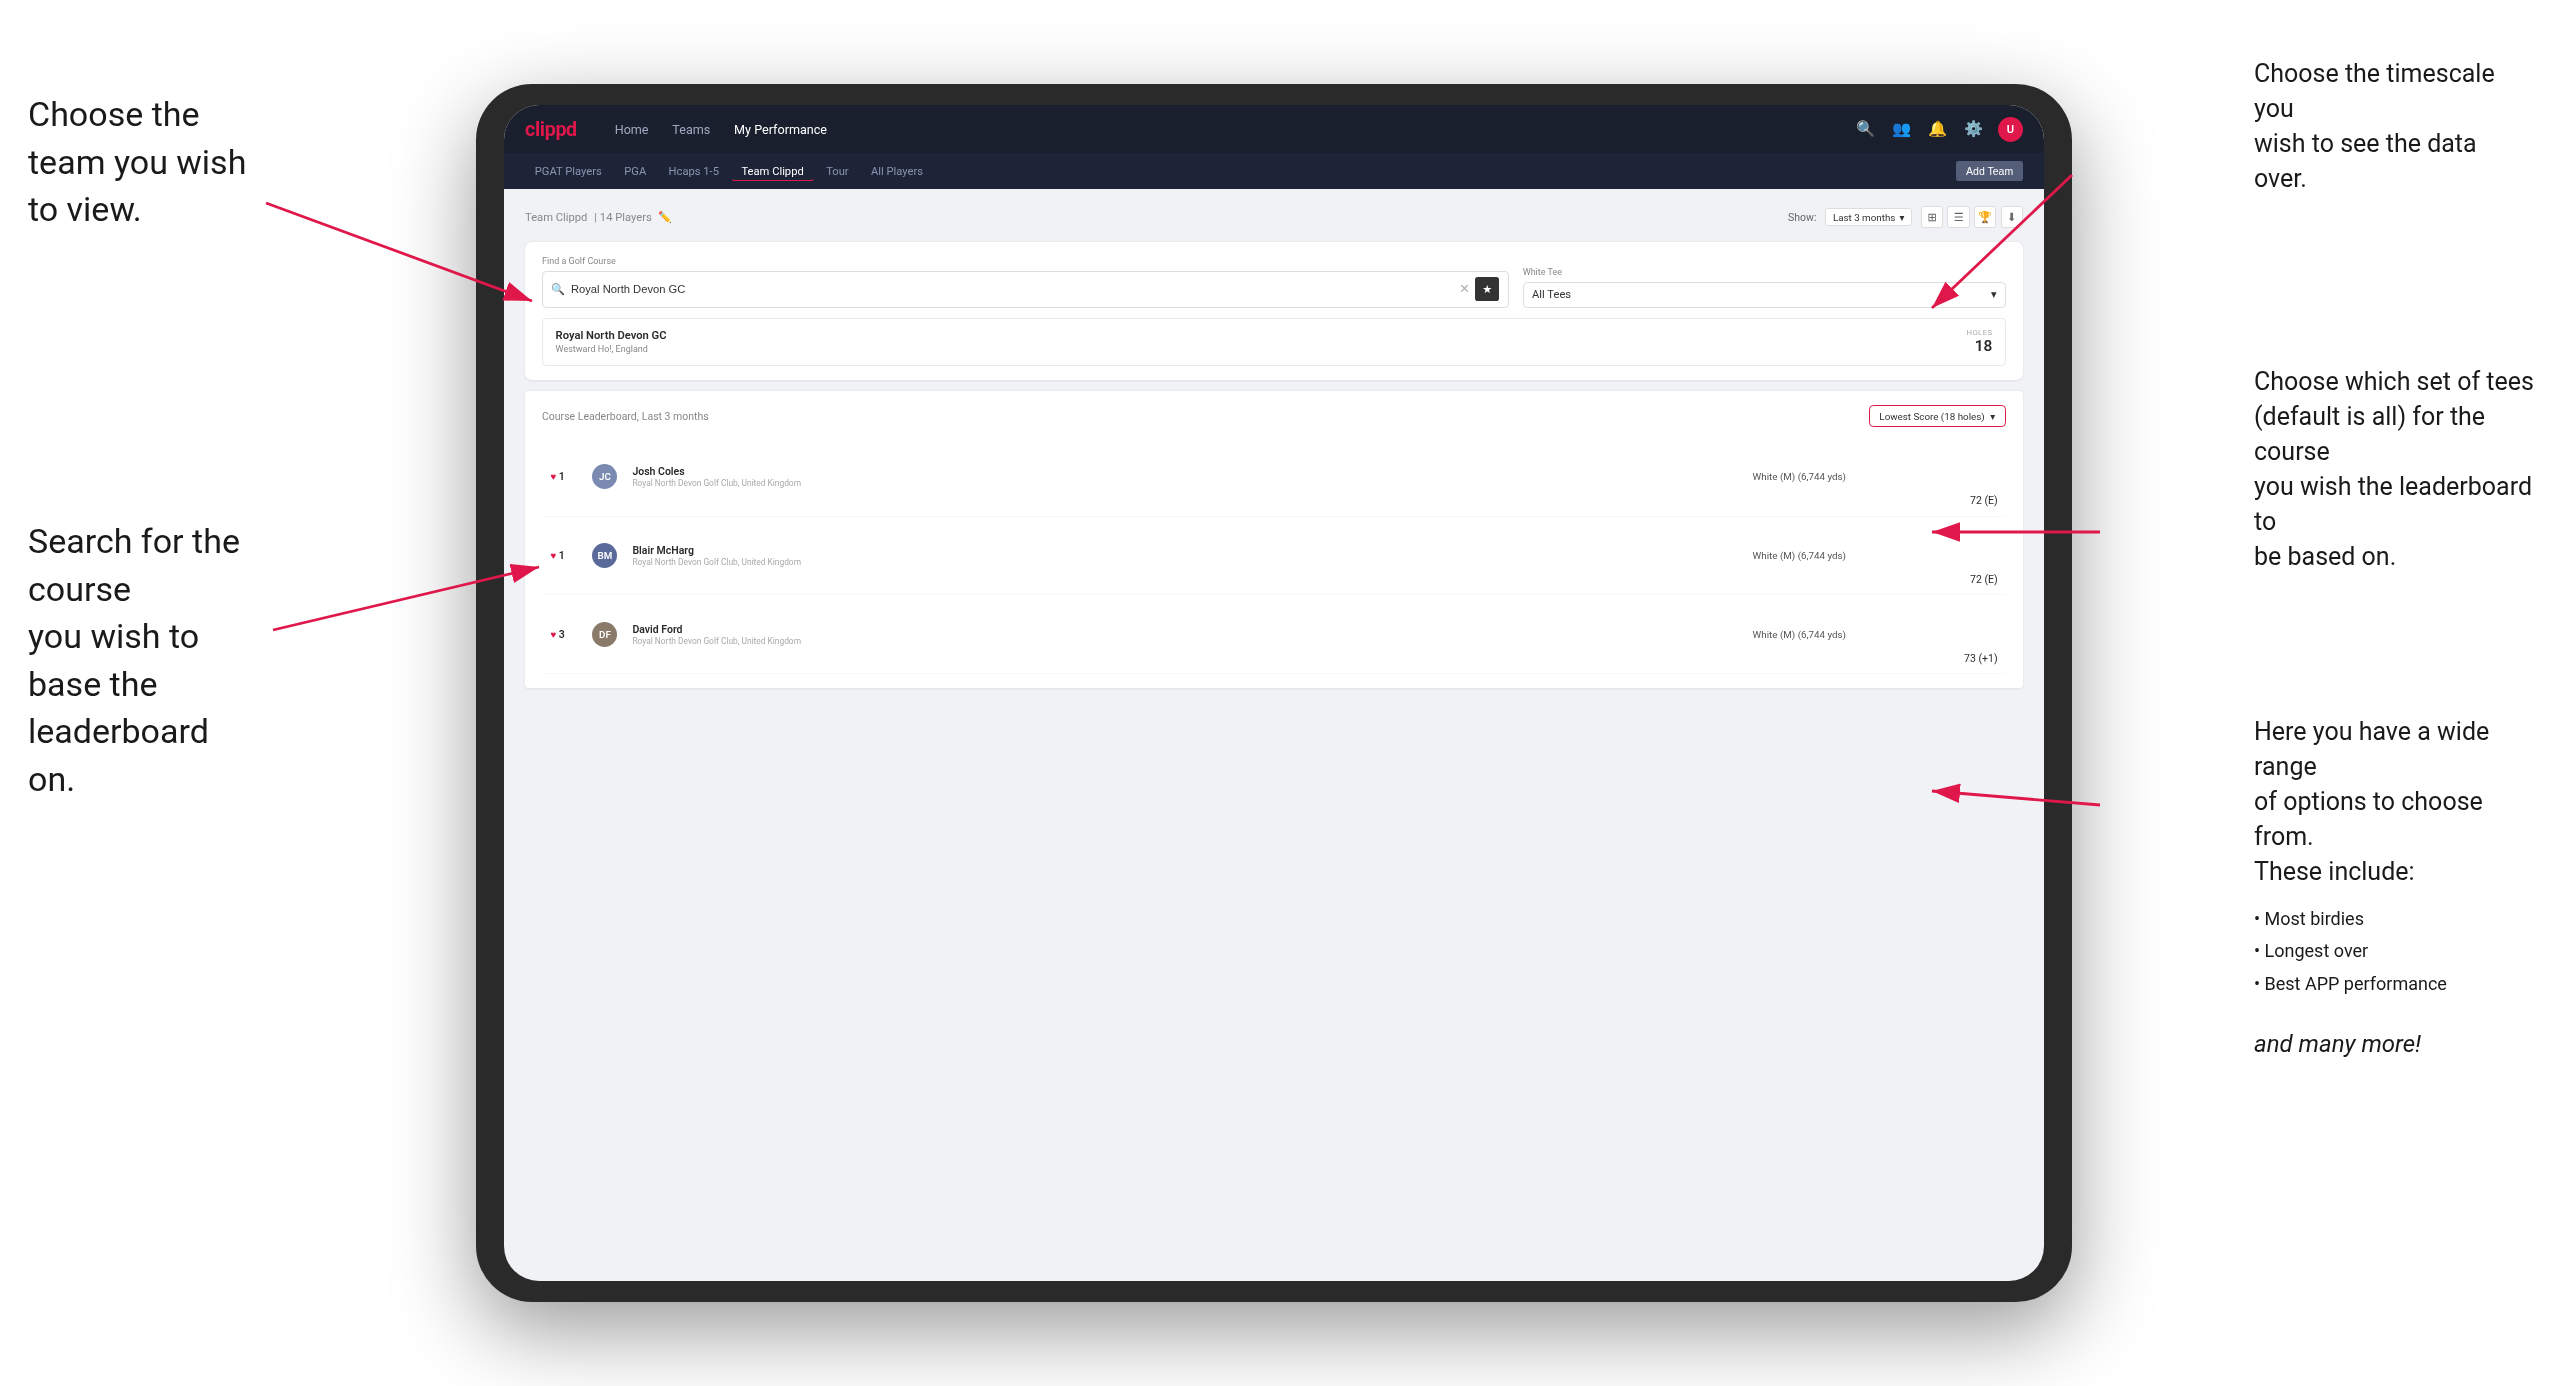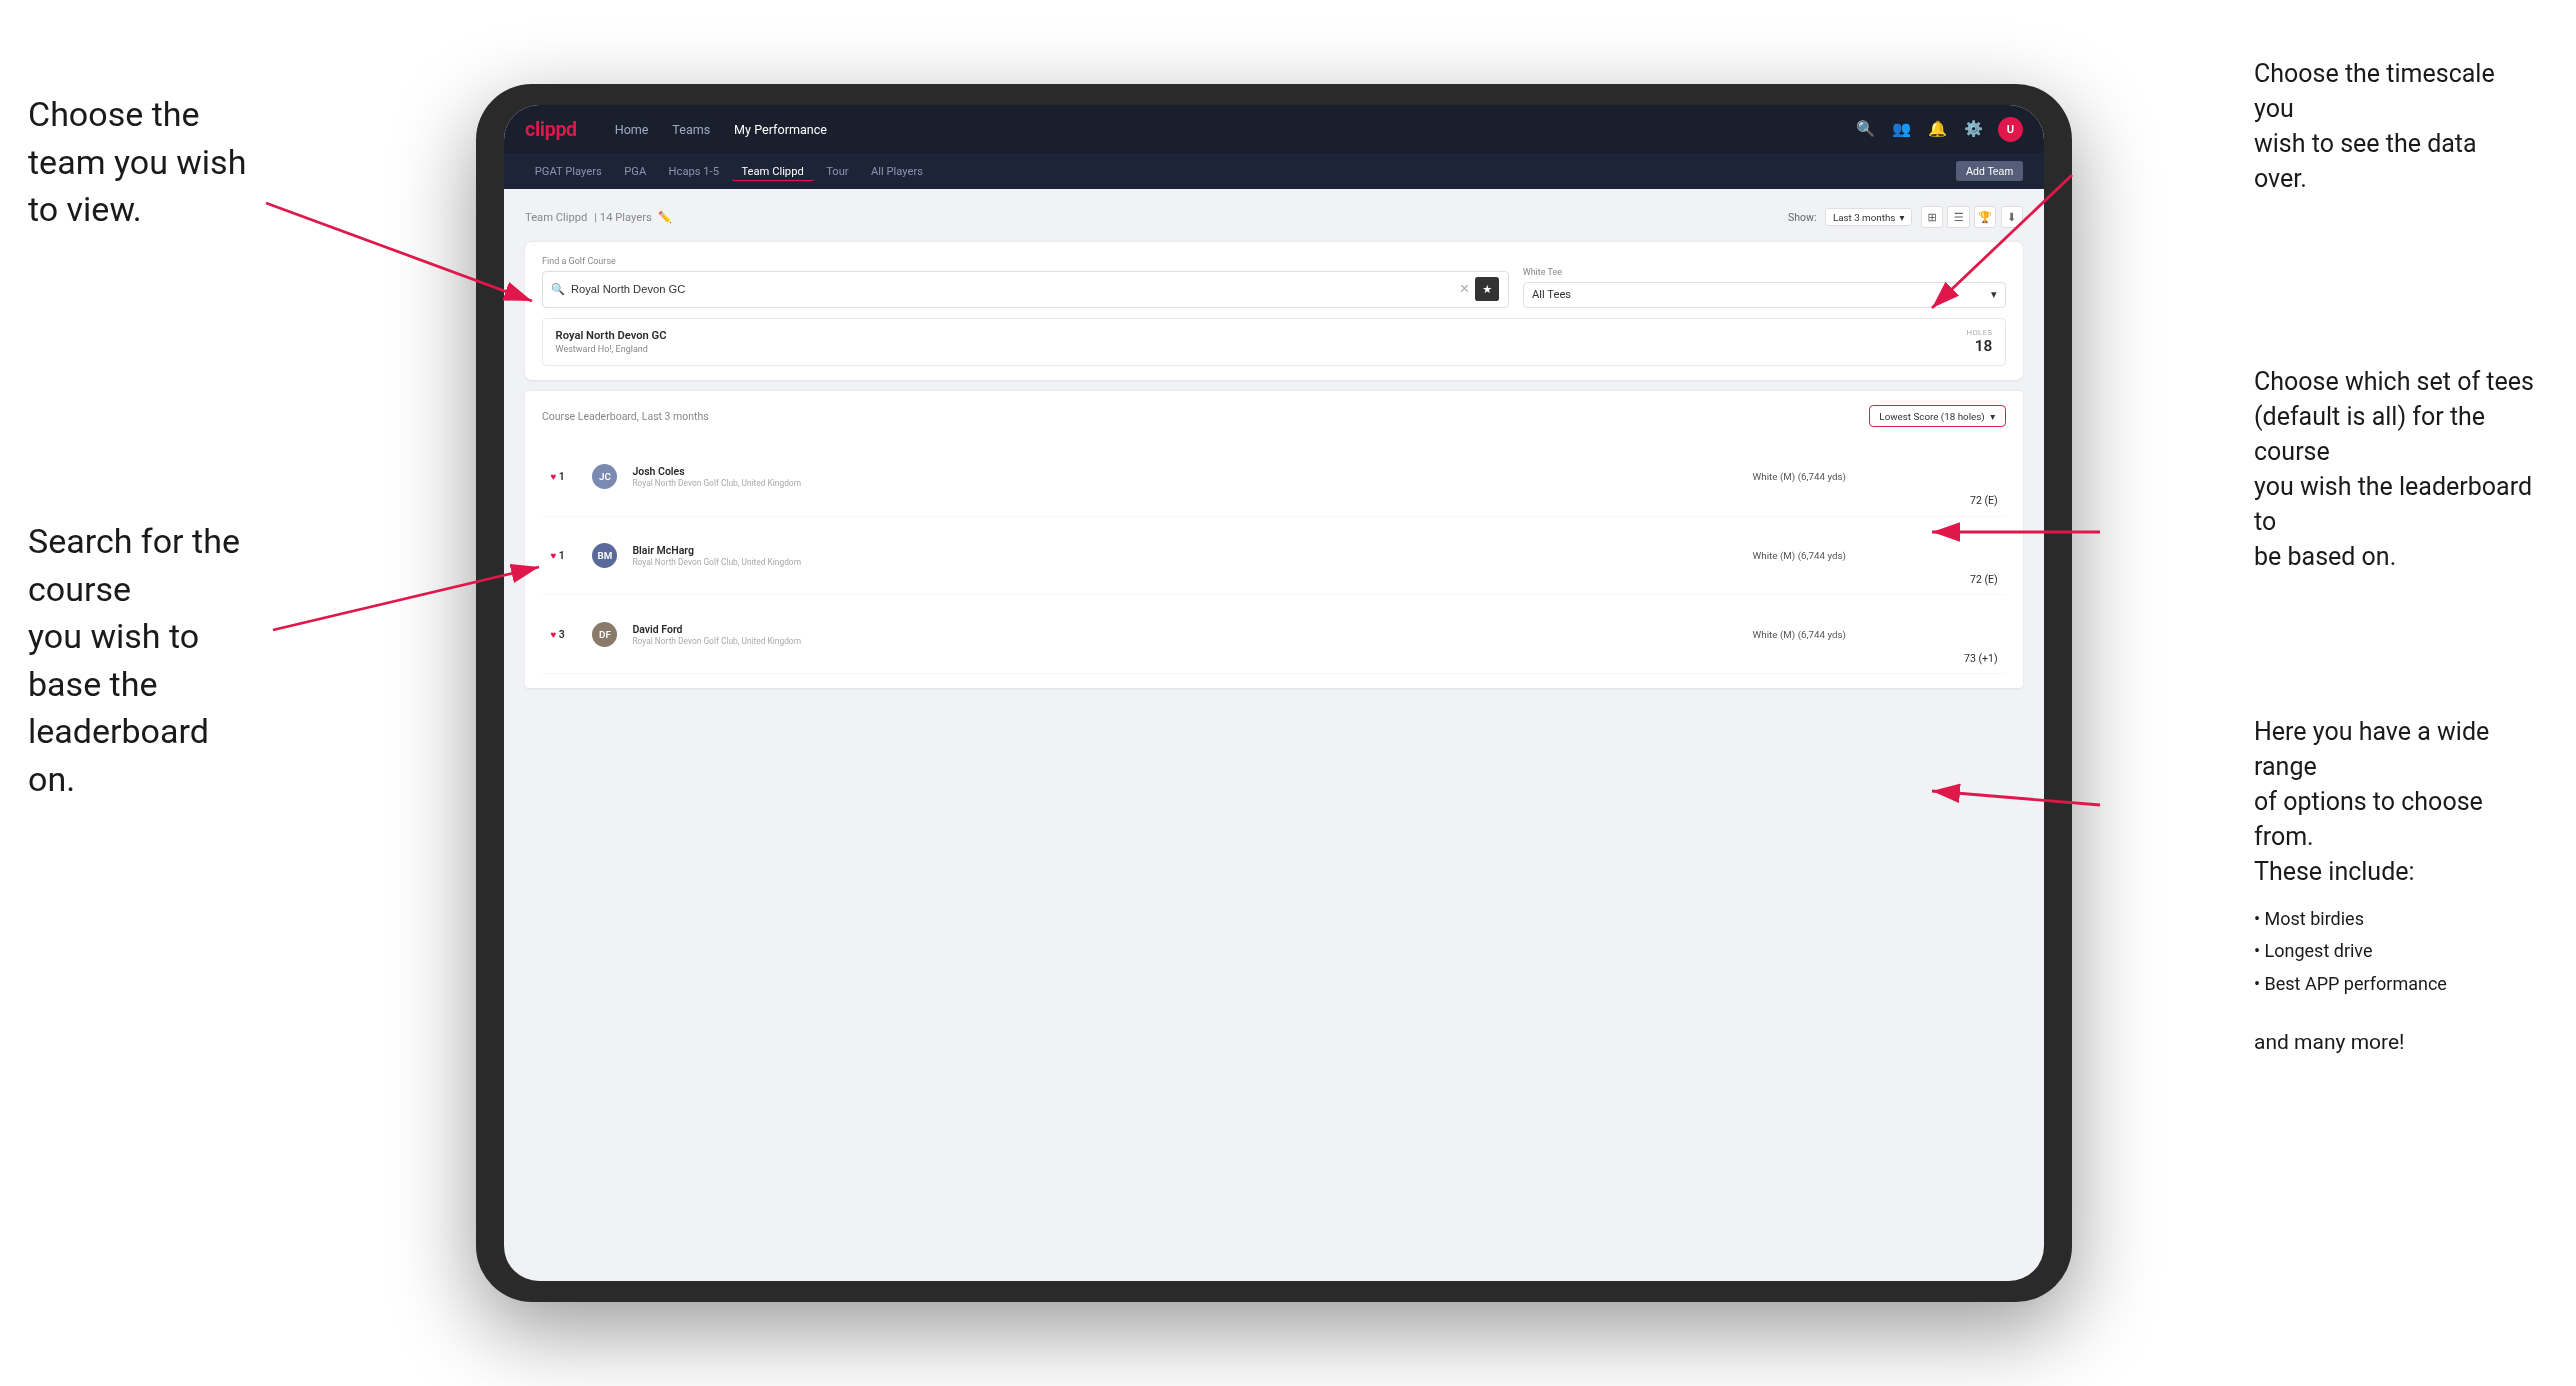--- a/index.html
+++ b/index.html
@@ -662,24 +662,24 @@
 </div>
 
 <div class="annotation-right" style="right: 42px; top: 364px;">
   Choose which set of tees<br>(default is all) for the course<br>you wish the leaderboard to<br>be based on.
 </div>
 
 <div class="annotation-right" style="right: 42px; top: 714px;">
   Here you have a wide range<br>of options to choose from.<br>These include:
   <ul class="bullet-list" style="margin-top: 14px; font-size: 18px;">
     <li>Most birdies</li>
-    <li>Longest drive</li>
+    <li>Longest over</li>
     <li>Best APP performance</li>
   </ul>
-  <div style="margin-top: 28px; font-size: 21px;">and many more!</div>
+  <div style="margin-top: 28px; font-size: 24px; font-style: italic;">and many more!</div>
 </div>
 
 <svg class="arrows" viewBox="0 0 3680 1980" width="2576" height="1386">
 
   <defs>
     <marker id="arrowhead" markerWidth="10" markerHeight="7" refX="10" refY="3.5" orient="auto">
       <polygon points="0 0, 10 3.5, 0 7" fill="#e0174a"></polygon>
     </marker>
   </defs>
 

